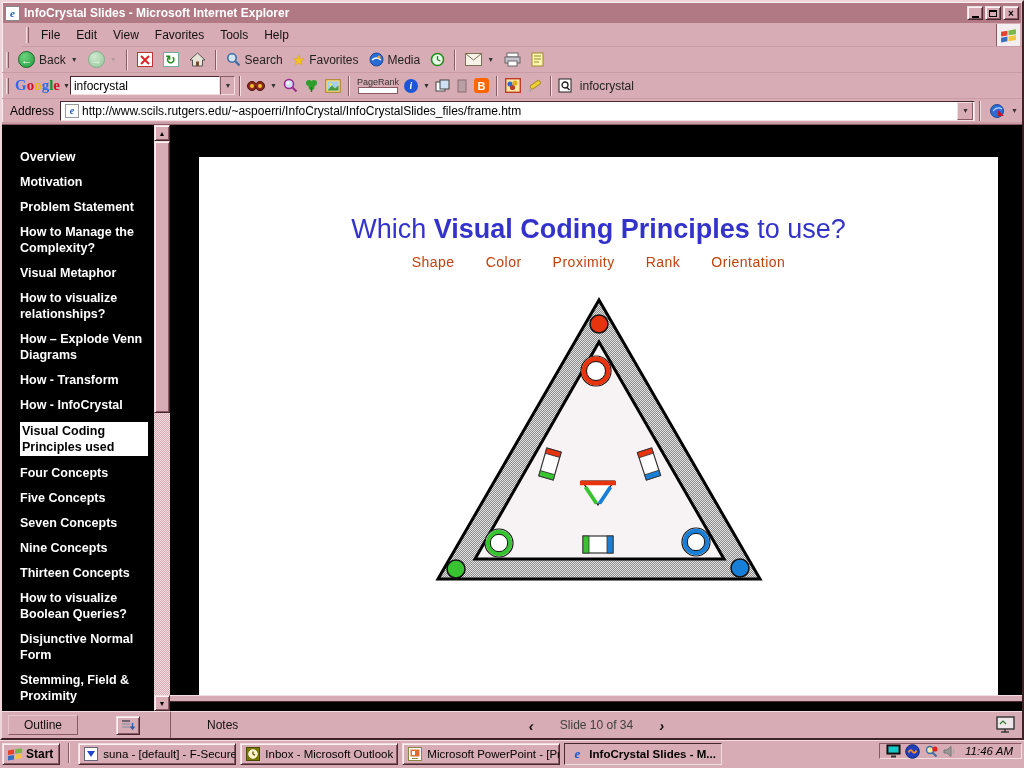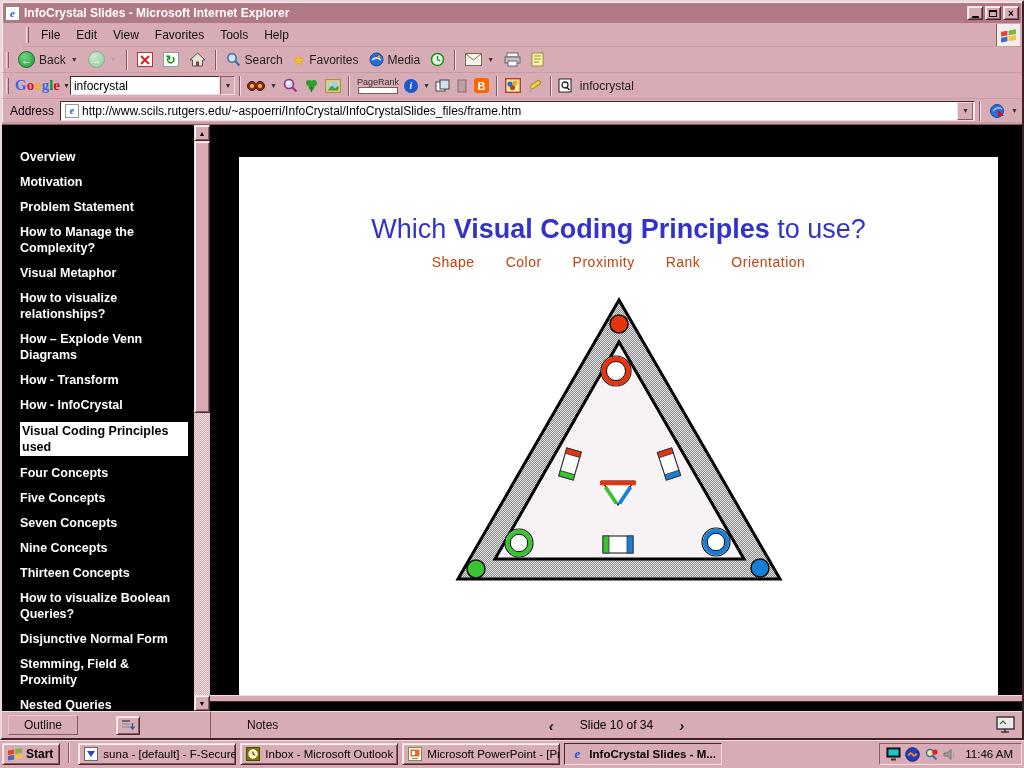--- a/index.html
+++ b/index.html
@@ -59,21 +59,21 @@
 
   .addressbar { height:25px; display:flex; align-items:center; border-bottom:2px solid var(--face-dk); padding-left:4px; }
   .addr-lbl { font-size:12px; color:#000000; margin:0 6px 0 4px; }
   .addr-field { flex:1; height:20px; background:#fff; border:1px solid; border-color:var(--dksh) var(--hi) var(--hi) var(--dksh); display:flex; align-items:center; padding:0 1px; }
   .addr-ico { width:14px; height:14px; background:#fff; border:1px solid #999; margin:0 3px; display:flex; align-items:center; justify-content:center; font:italic bold 10px "Liberation Serif",serif; color:#1a56d6; }
   .addr-url { font-size:12px; color:#000; white-space:nowrap; overflow:hidden; }
   .addr-dd { width:16px; height:18px; background:var(--face); display:flex; align-items:center; justify-content:center; margin-left:auto; }
 
   
   .content { flex:1; display:flex; border-top:1px solid var(--sh); background:#000; overflow:hidden; }
-  .left-col { width:208px; display:flex; flex-direction:column; }
+  .left-col { width:168px; display:flex; flex-direction:column; }
   .left-main { flex:1; display:flex; overflow:hidden; }
   .slide-list { width:192px; background:#000; padding:24px 6px 0 18px; overflow:hidden; }
   .slide-link { color:#fff; font-weight:bold; font-size:12.5px; line-height:16px; margin-bottom:9px; cursor:pointer; }
   .slide-link.selected { background:#fff; color:#000; outline:1px dotted #000; padding:1px 2px; }
   .scrollbar { width:16px; display:flex; flex-direction:column; background:#e6cbd0; }
   .scroll-btn { width:16px; height:16px; background:var(--face); display:flex; align-items:center; justify-content:center; font-size:7px; color:#000; flex:none; }
   .scroll-thumb { width:16px; height:272px; background:var(--face); flex:none; }
   .scroll-track { flex:1; }
   .left-bottom { height:27px; background:var(--face); border-top:1px solid var(--hi); display:flex; align-items:center; padding:0 6px; gap:38px; }
   .outline-btn { width:70px; height:20px; border:1px solid; border-color:var(--hi2) var(--sh) var(--sh) var(--hi2); font-size:12px; color:#111; display:flex; align-items:center; justify-content:center; background:var(--face); }
@@ -83,37 +83,37 @@
   .slide-view { flex:1; display:flex; overflow:hidden; }
   .gutter-l { width:29px; background:#000; }
   .gutter-r { width:24px; background:#000; }
   .slide-white { flex:1; background:#fff; display:flex; flex-direction:column; align-items:center; overflow:hidden;margin-top:32px; }
   .divider { height:7px; background:var(--face); border-top:1px solid var(--hi); border-bottom:1px solid var(--dksh); }
   .black-strip { height:9px; background:#000; }
   .right-bottom { height:27px; background:var(--face); border-top:1px solid var(--hi); border-left:1px solid var(--sh); display:flex; align-items:center; position:relative; }
   .notes-lbl { font-size:12px; color:#111; margin-left:36px; }
   .slide-nav { position:absolute; left:50%; transform:translateX(-50%); display:flex; align-items:center; gap:26px; }
   .nav-arrow { font-size:15px; font-weight:bold; color:#111; font-style:italic; }
-  .nav-counter { font-size:12px; color:#000000; }
+  .nav-counter { font-size:12px; color:#404040; }
   .show-icon { position:absolute; right:6px; top:4px; }
 
   
   .slide-title { margin-top:57px; font-size:27px; color:var(--slide-blue); white-space:nowrap; }
   .slide-title b { font-weight:bold; }
   .principles { margin-top:9px; display:flex; gap:31px; }
   .principle { font-size:14px; color:#c2410c; letter-spacing:0.5px; }
   .triangle-wrap { margin-top:27px; }
 
   
   .taskbar { position:absolute; left:0; bottom:0; width:1024px; height:28px; background:var(--face); border-top:1px solid var(--hi); display:flex; padding:2px 2px; gap:4px; }
   .start-btn { height:22px; padding:0 6px 0 4px; display:flex; align-items:center; gap:3px; font-weight:bold; font-size:12px; color:#000; background:var(--face); flex:none; }
   .task { width:158px; height:22px; display:flex; align-items:center; gap:4px; padding:0 4px; font-size:11.5px; color:#000; white-space:nowrap; overflow:hidden; flex:none; background:var(--face); }
   .task.active { font-weight:bold; border-color:var(--dksh) var(--hi) var(--hi) var(--dksh); }
   .task-ico { width:16px; height:16px; flex:none; display:flex; align-items:center; justify-content:center; }
-  .tray { margin-left:auto; height:22px; display:flex; align-items:center; gap:4px; padding:0 8px 0 6px; }
+  .tray { margin-left:auto; height:16px; display:flex; align-items:center; gap:4px; padding:0 8px 0 6px;font-style:italic; }
   .tray-time { font-size:11.5px; color:#000; margin-left:4px; }
   .ie-task-e { font:italic bold 13px "Liberation Serif",serif; color:#1a56d6; }
   svg { display:block; }
 </style>
 </head>
 <body>
 
 <div class="ie-window">
 
   <div class="titlebar">

